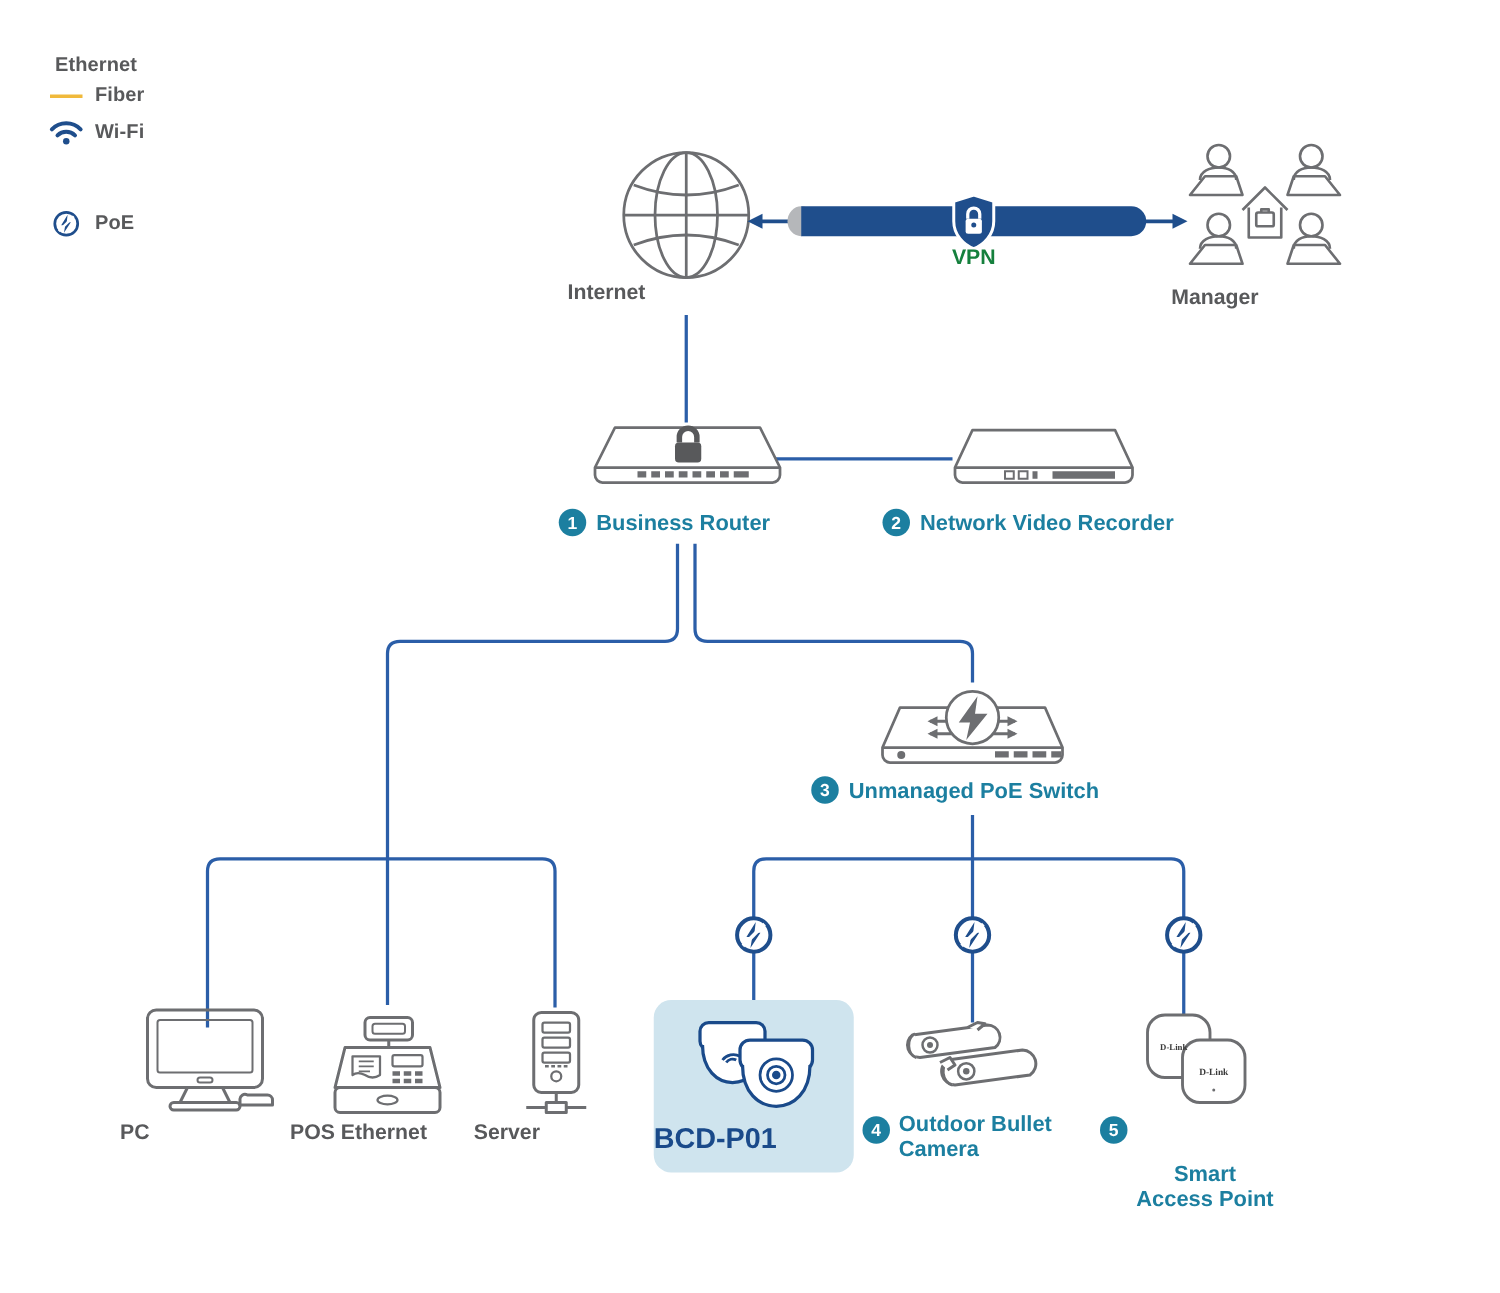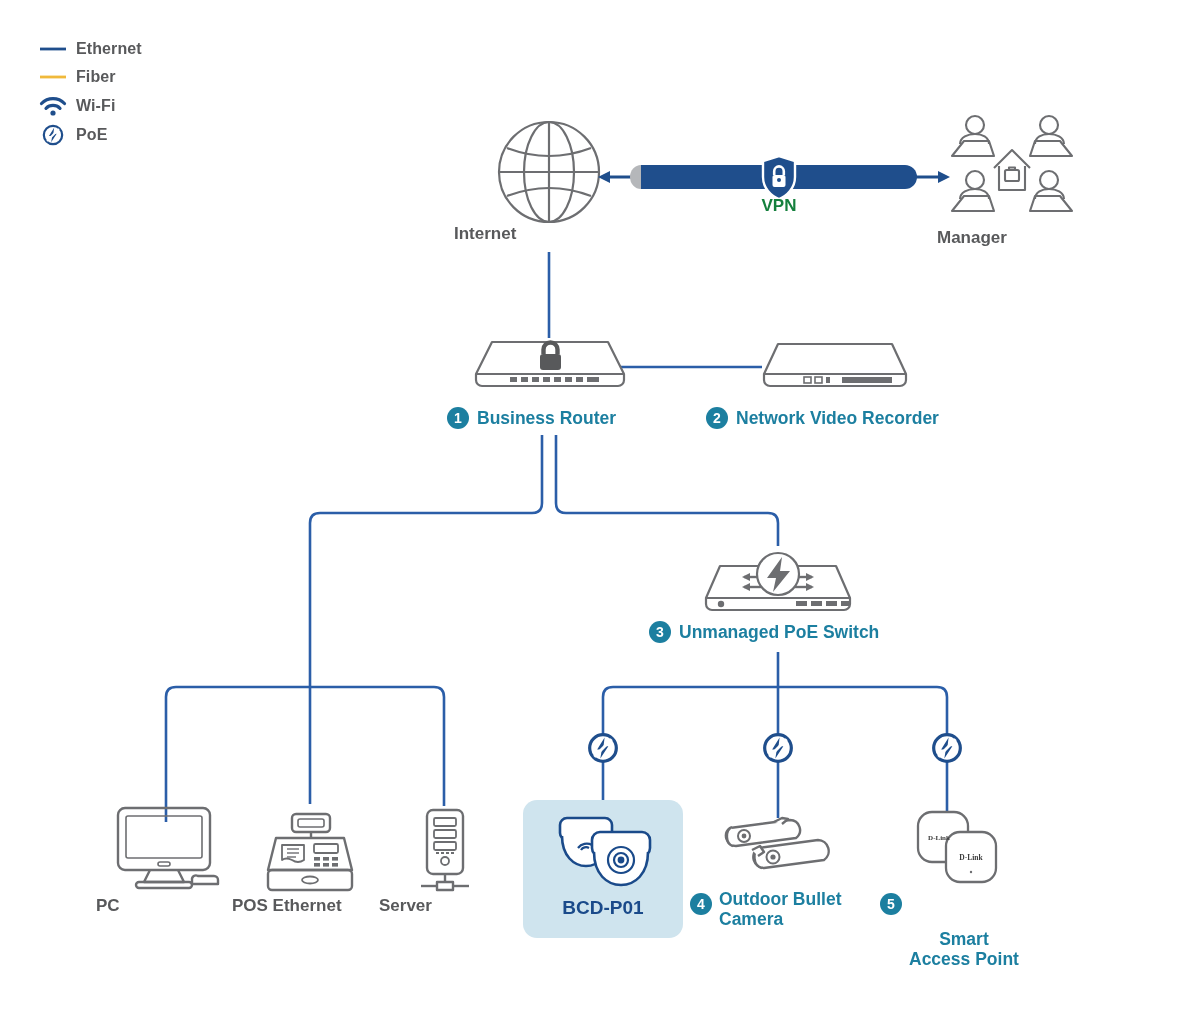--- a/index.html
+++ b/index.html
@@ -4,21 +4,21 @@
 <style>
   html,body{margin:0;padding:0;background:#ffffff;}
   body{width:1200px;height:1034px;position:relative;overflow:hidden;
        font-family:"Liberation Sans","DejaVu Sans",sans-serif;}
   #stage{position:absolute;left:0;top:0;width:1200px;height:1034px;}
   svg.layer{position:absolute;left:0;top:0;width:1200px;height:1034px;overflow:visible;}
   .abs{position:absolute;}
   .legend-label{font-size:16px;font-weight:bold;color:#58595b;letter-spacing:.1px;}
   .dev-label{font-size:17px;font-weight:bold;color:#58595b;text-align:left;}
   .node-label{font-size:17.5px;font-weight:bold;color:#1c7fa0;text-align:center;line-height:20px;}
-  .hl-label{font-size:19px;font-weight:bold;color:#1a4a8a;text-align:center;}
+  .hl-label{font-size:23px;font-weight:bold;color:#1a4a8a;}
   .vpn-label{font-size:17px;font-weight:bold;color:#15803d;text-align:center;}
   .badge{display:inline-block;width:22px;height:22px;border-radius:50%;background:#1c7fa0;
          color:#fff;font-size:14px;font-weight:bold;text-align:center;line-height:22px;}
   .row{display:flex;align-items:center;gap:8px;}
   .hl-panel{position:absolute;background:#cfe4ee;border-radius:14px;}
 </style>
 </head>
 <body>
 
 <div id="stage">
@@ -40,21 +40,21 @@
     <path d="M603,736 L603,697 Q603,687 613,687 L937,687 Q947,687 947,697 L947,736" fill="none" stroke="#2b5ea8" stroke-width="2.6"></path>
 
     <line x1="778" y1="687" x2="778" y2="736" stroke="#2b5ea8" stroke-width="2.6"></line>
 
     <line x1="603" y1="762" x2="603" y2="800" stroke="#2b5ea8" stroke-width="2.6"></line>
     <line x1="778" y1="762" x2="778" y2="818" stroke="#2b5ea8" stroke-width="2.6"></line>
     <line x1="947" y1="762" x2="947" y2="812" stroke="#2b5ea8" stroke-width="2.6"></line>
   </svg>
 
   <div class="abs" style="left:38px;top:36px;">
-    <div class="row" style="height:26px;">
+    <div class="row" style="height:26px;flex-direction:column;">
       <svg width="30" height="14">
         <line x1="2" y1="7" x2="28" y2="7" stroke="#1f4e8c" stroke-width="2.8"></line>
       </svg>
       <span class="legend-label">Ethernet</span>
     </div>
     <div class="row" style="height:29px;">
       <svg width="30" height="14">
         <line x1="2" y1="7" x2="28" y2="7" stroke="#f0b93b" stroke-width="2.8"></line>
       </svg>
       <span class="legend-label">Fiber</span>
@@ -62,21 +62,21 @@
     <div class="row" style="height:29px;">
       <svg width="30" height="20" viewBox="0 0 30 20">
         <g fill="none" stroke="#1f4e8c" stroke-linecap="round">
           <path d="M3.5,7.5 A16,16 0 0 1 26.5,7.5" stroke-width="3.2"></path>
           <path d="M8,12.3 A10,10 0 0 1 22,12.3" stroke-width="3.2"></path>
         </g>
         <circle cx="15" cy="17" r="2.6" fill="#1f4e8c"></circle>
       </svg>
       <span class="legend-label">Wi-Fi</span>
     </div>
-    <div class="row" style="height:29px;">
+    <div class="row" style="height:29px;margin-top:44px;">
       <svg width="30" height="22" viewBox="0 0 24 24">
         <circle cx="12" cy="12" r="10" fill="none" stroke="#1f4e8c" stroke-width="2.4"></circle>
         <path d="M13.2,4.2 L7.6,13.2 L11.1,13.2 L10,19.8 L16,10.6 L12.4,10.6 Z" fill="#1f4e8c"></path>
         <line x1="5.5" y1="18.5" x2="18.5" y2="5.5" stroke="#ffffff" stroke-width="2.2"></line>
       </svg>
       <span class="legend-label">PoE</span>
     </div>
   </div>
 
   <svg class="abs" style="left:495px;top:118px;" width="108" height="108" viewBox="0 0 108 108">

